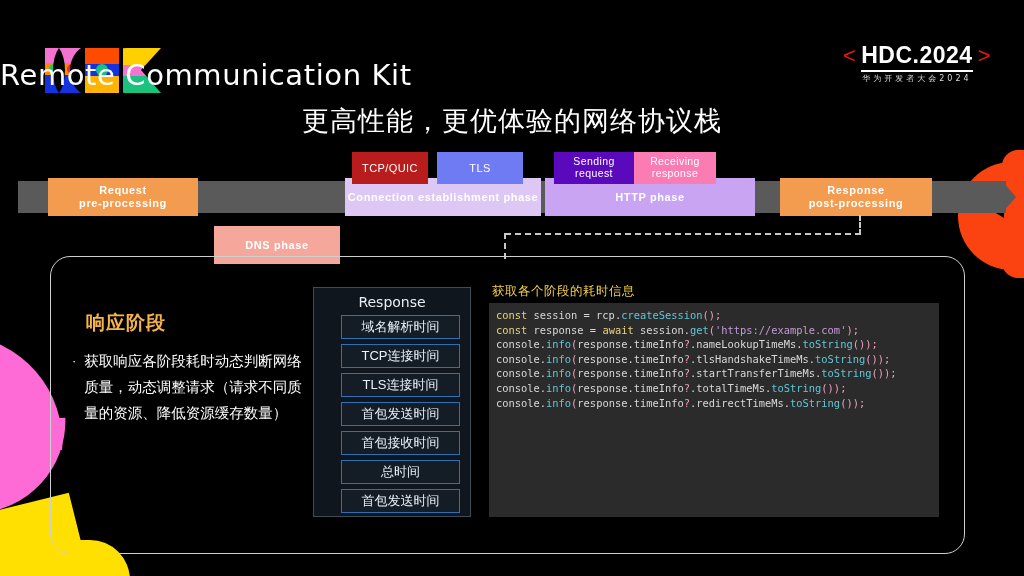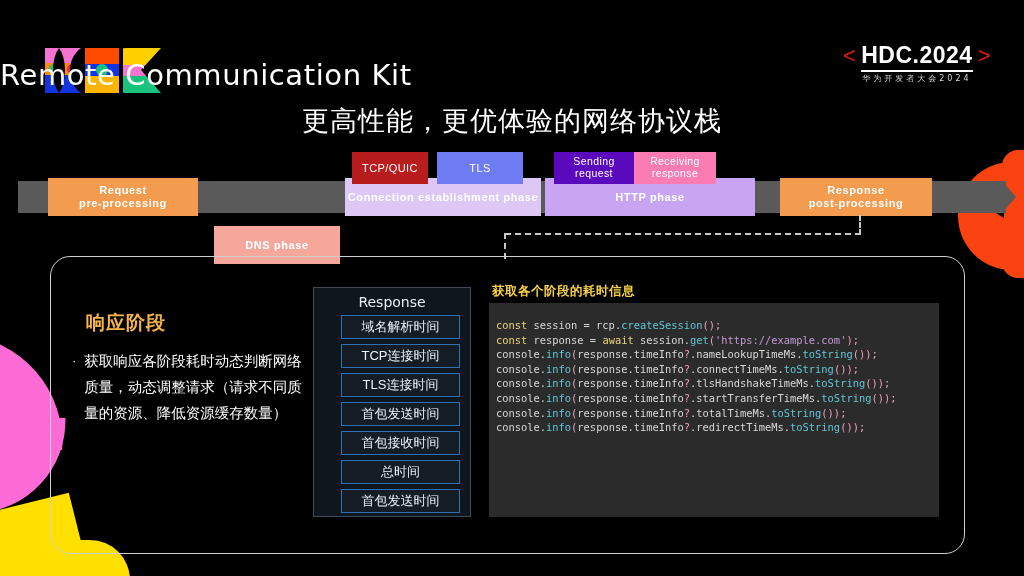--- a/index.html
+++ b/index.html
@@ -69,24 +69,24 @@
 
   
   .resp-panel{position:absolute;left:313px;top:287px;width:158px;height:230px;
      background:#10161d;border:1px solid #3d4a58;box-sizing:border-box;padding-top:6px;}
   .resp-head{text-align:center;font-size:14px;color:#e7eef5;
      font-family:"DejaVu Sans",sans-serif;margin-bottom:5px;}
   .resp-item{margin:0 10px 5px 27px;height:22px;line-height:22px;text-align:center;
      font-size:13px;color:#eaf2fa;background:#141c26;border:1px solid #2f6fb5;}
 
   
-  .code-head{position:absolute;left:492px;top:283px;font-size:12.5px;font-weight:700;
+  .code-head{position:absolute;left:492px;top:283px;font-size:12.5px;font-weight:400;
      color:#F6D04A;letter-spacing:.5px;}
   .code-box{position:absolute;left:489px;top:303px;width:450px;height:214px;
-     background:#2b2b2b;box-sizing:border-box;padding:15px 7px;overflow:hidden;}
+     background:#2b2b2b;box-sizing:border-box;padding:5px 7px;overflow:hidden;}
   .code-line{font-family:"DejaVu Sans Mono","Liberation Mono",monospace;
      font-size:10.4px;line-height:14.6px;white-space:pre-wrap;word-break:break-all;color:#d8d8d8;}
   .kw{color:#e8d47a;}.fn{color:#62c6d6;}
   .str{color:#c39ad6;}.pn{color:#f09fbf;}.plain{color:#d8d8d8;}
 </style>
 </head>
 <body>
 
 <div class="stage">
 
@@ -209,21 +209,20 @@
         <div class="resp-item">首包发送时间</div>
       </div>
   </div>
 
   <div class="code-head">获取各个阶段的耗时信息</div>
   <div class="code-box">
     <div id="code-host">
         <div class="code-line"><span class="kw">const </span><span class="plain">session = rcp</span><span class="plain">.</span><span class="fn">createSession</span><span class="pn">();</span></div>
         <div class="code-line"><span class="kw">const </span><span class="plain">response = </span><span class="kw">await </span><span class="plain">session.</span><span class="fn">get</span><span class="pn">(</span><span class="str">'https://example.com'</span><span class="pn">);</span></div>
         <div class="code-line"><span class="plain">console</span><span class="plain">.</span><span class="fn">info</span><span class="pn">(</span><span class="plain">response.timeInfo</span><span class="pn">?</span><span class="plain">.nameLookupTimeMs.</span><span class="fn">toString</span><span class="pn">());</span></div>
-        <div class="code-line"><span class="plain">console</span><span class="plain">.</span><span class="fn">info</span><span class="pn">(</span><span class="plain">response.timeInfo</span><span class="pn">?</span><span class="plain">.connectTimeMs.</span><span class="fn">toString</span><span class="pn">());</span></div>
         <div class="code-line"><span class="plain">console</span><span class="plain">.</span><span class="fn">info</span><span class="pn">(</span><span class="plain">response.timeInfo</span><span class="pn">?</span><span class="plain">.tlsHandshakeTimeMs.</span><span class="fn">toString</span><span class="pn">());</span></div>
         <div class="code-line"><span class="plain">console</span><span class="plain">.</span><span class="fn">info</span><span class="pn">(</span><span class="plain">response.timeInfo</span><span class="pn">?</span><span class="plain">.startTransferTimeMs.</span><span class="fn">toString</span><span class="pn">());</span></div>
         <div class="code-line"><span class="plain">console</span><span class="plain">.</span><span class="fn">info</span><span class="pn">(</span><span class="plain">response.timeInfo</span><span class="pn">?</span><span class="plain">.totalTimeMs.</span><span class="fn">toString</span><span class="pn">());</span></div>
         <div class="code-line"><span class="plain">console</span><span class="plain">.</span><span class="fn">info</span><span class="pn">(</span><span class="plain">response.timeInfo</span><span class="pn">?</span><span class="plain">.redirectTimeMs.</span><span class="fn">toString</span><span class="pn">());</span></div>
       </div>
   </div>
 
 </div>
 
 </body></html>

